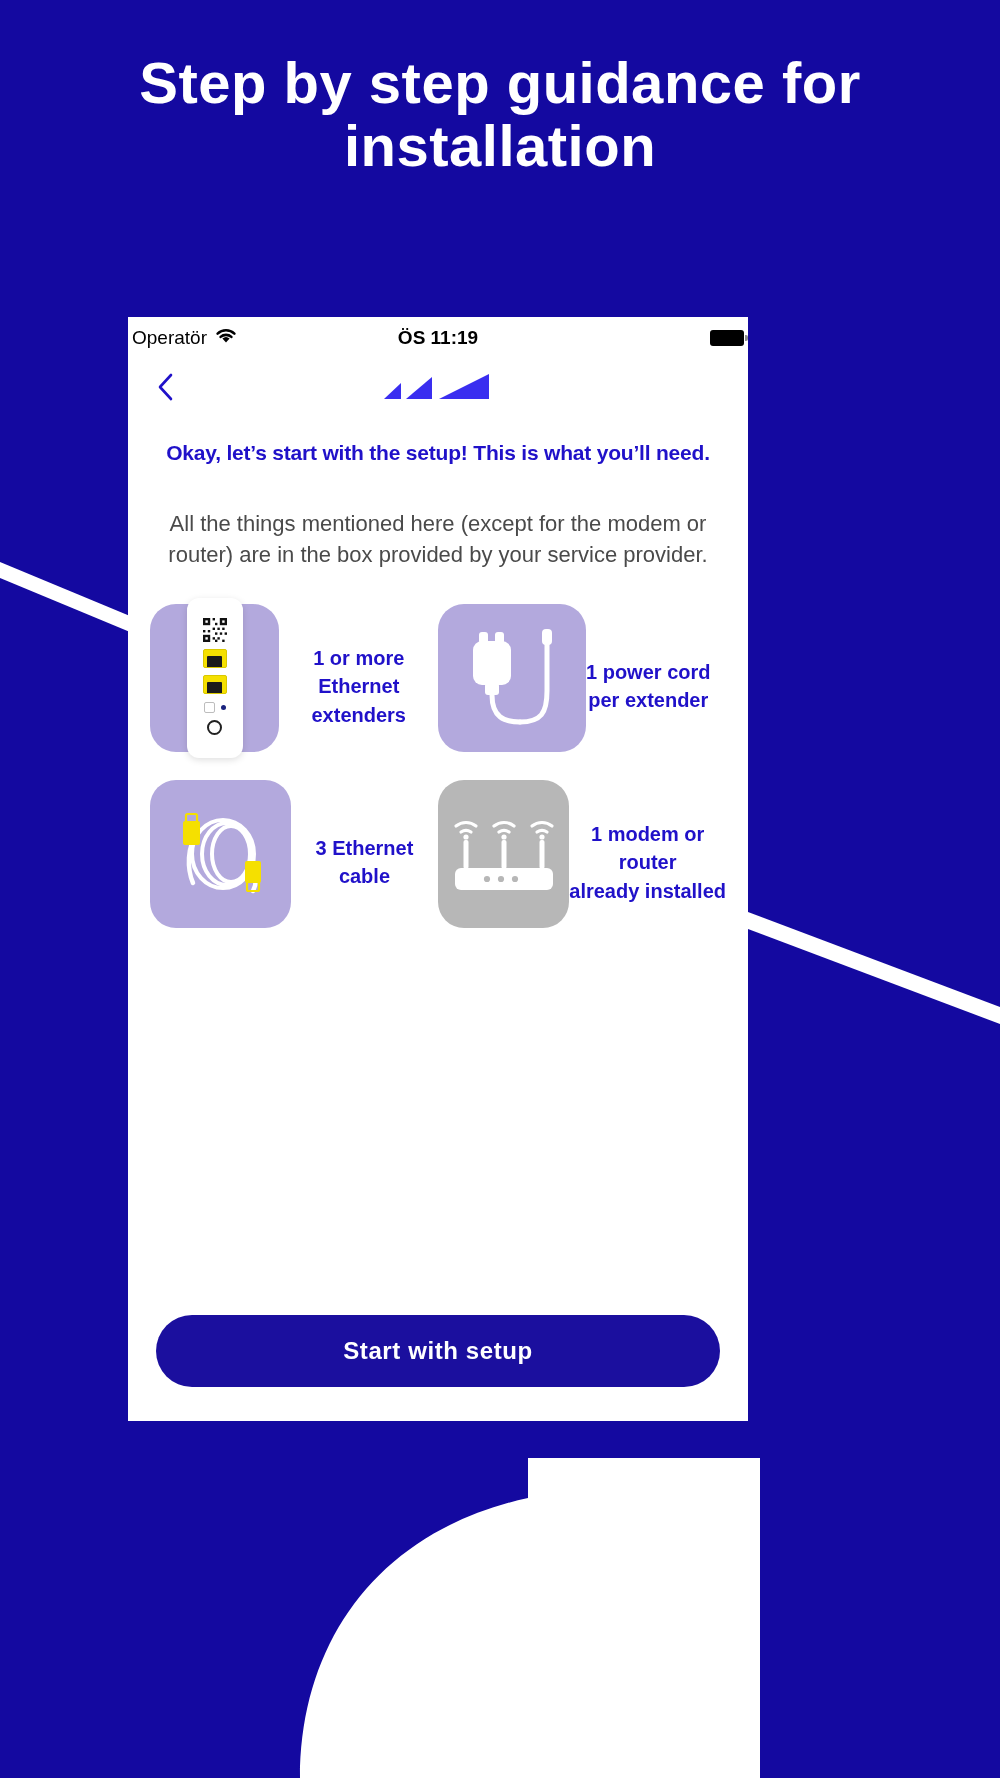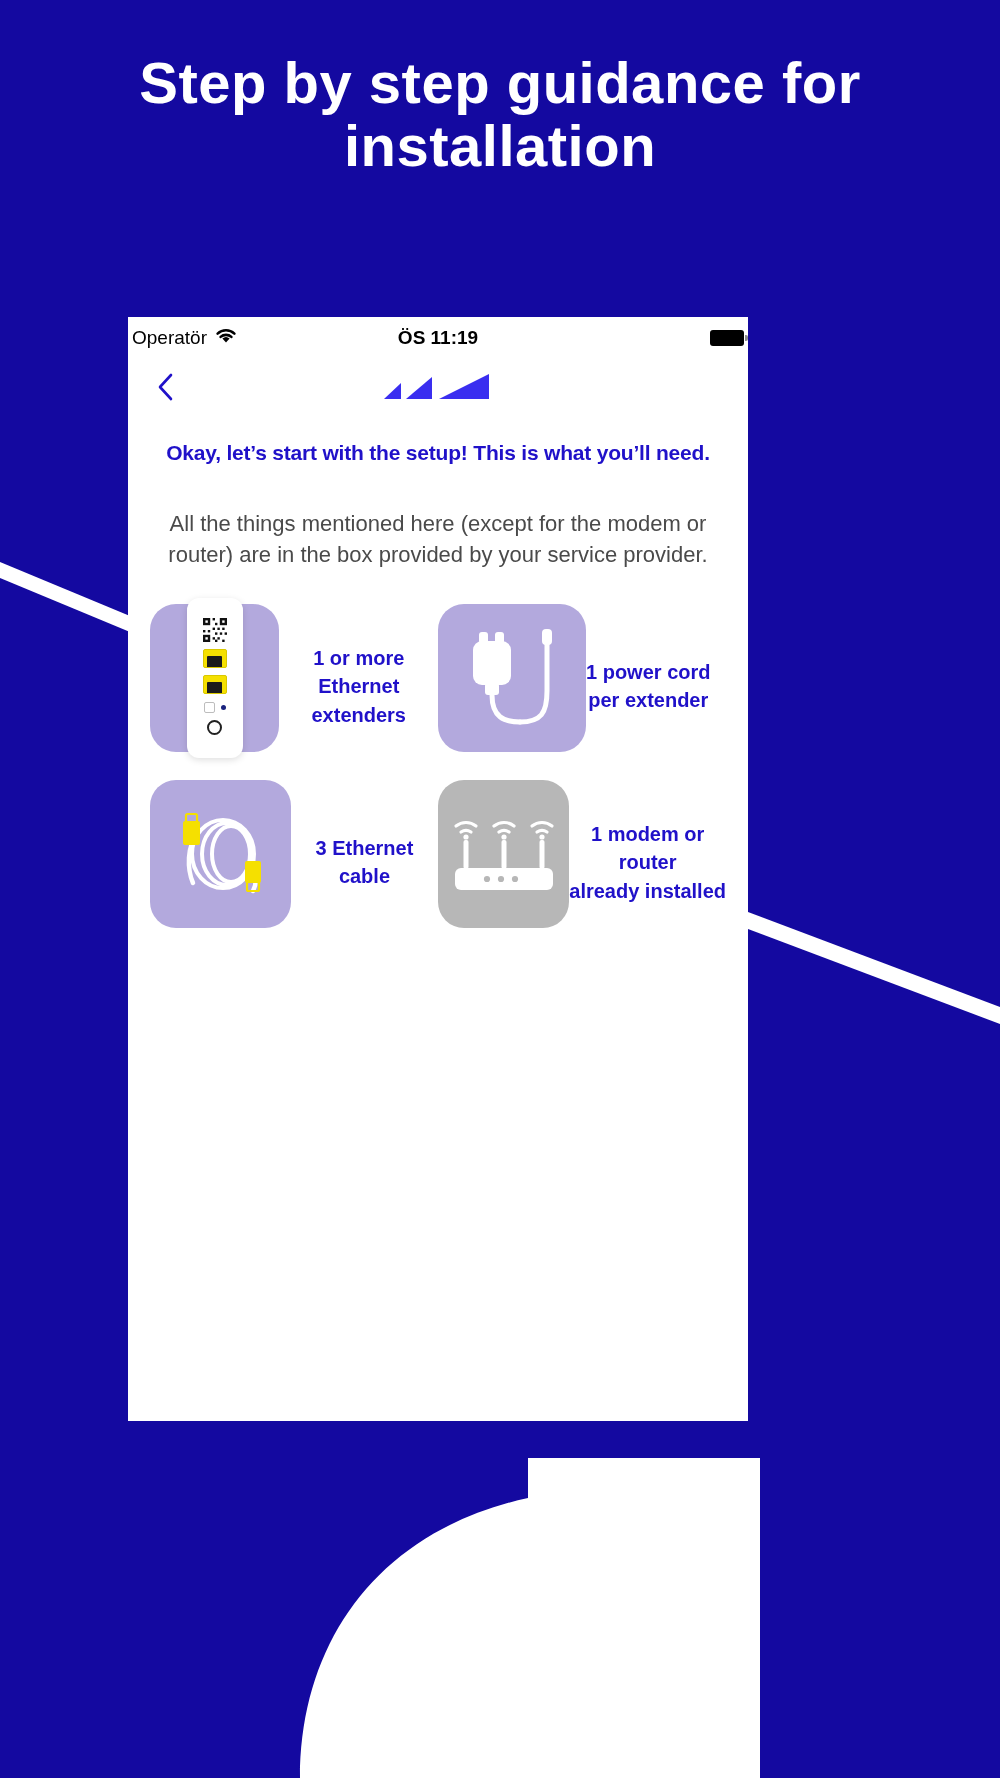--- a/index.html
+++ b/index.html
@@ -336,15 +336,18 @@
           </svg>
         </div>
         <div class="caption">
           <div>1 modem or router</div>
           <div>already installed</div>
         </div>
       </div>
 
     </div>
 
+    <div class="cta-wrap">
+      <button class="cta">Start with setup</button>
+    </div>
 
   </div>
 </div>
 
 </body></html>

